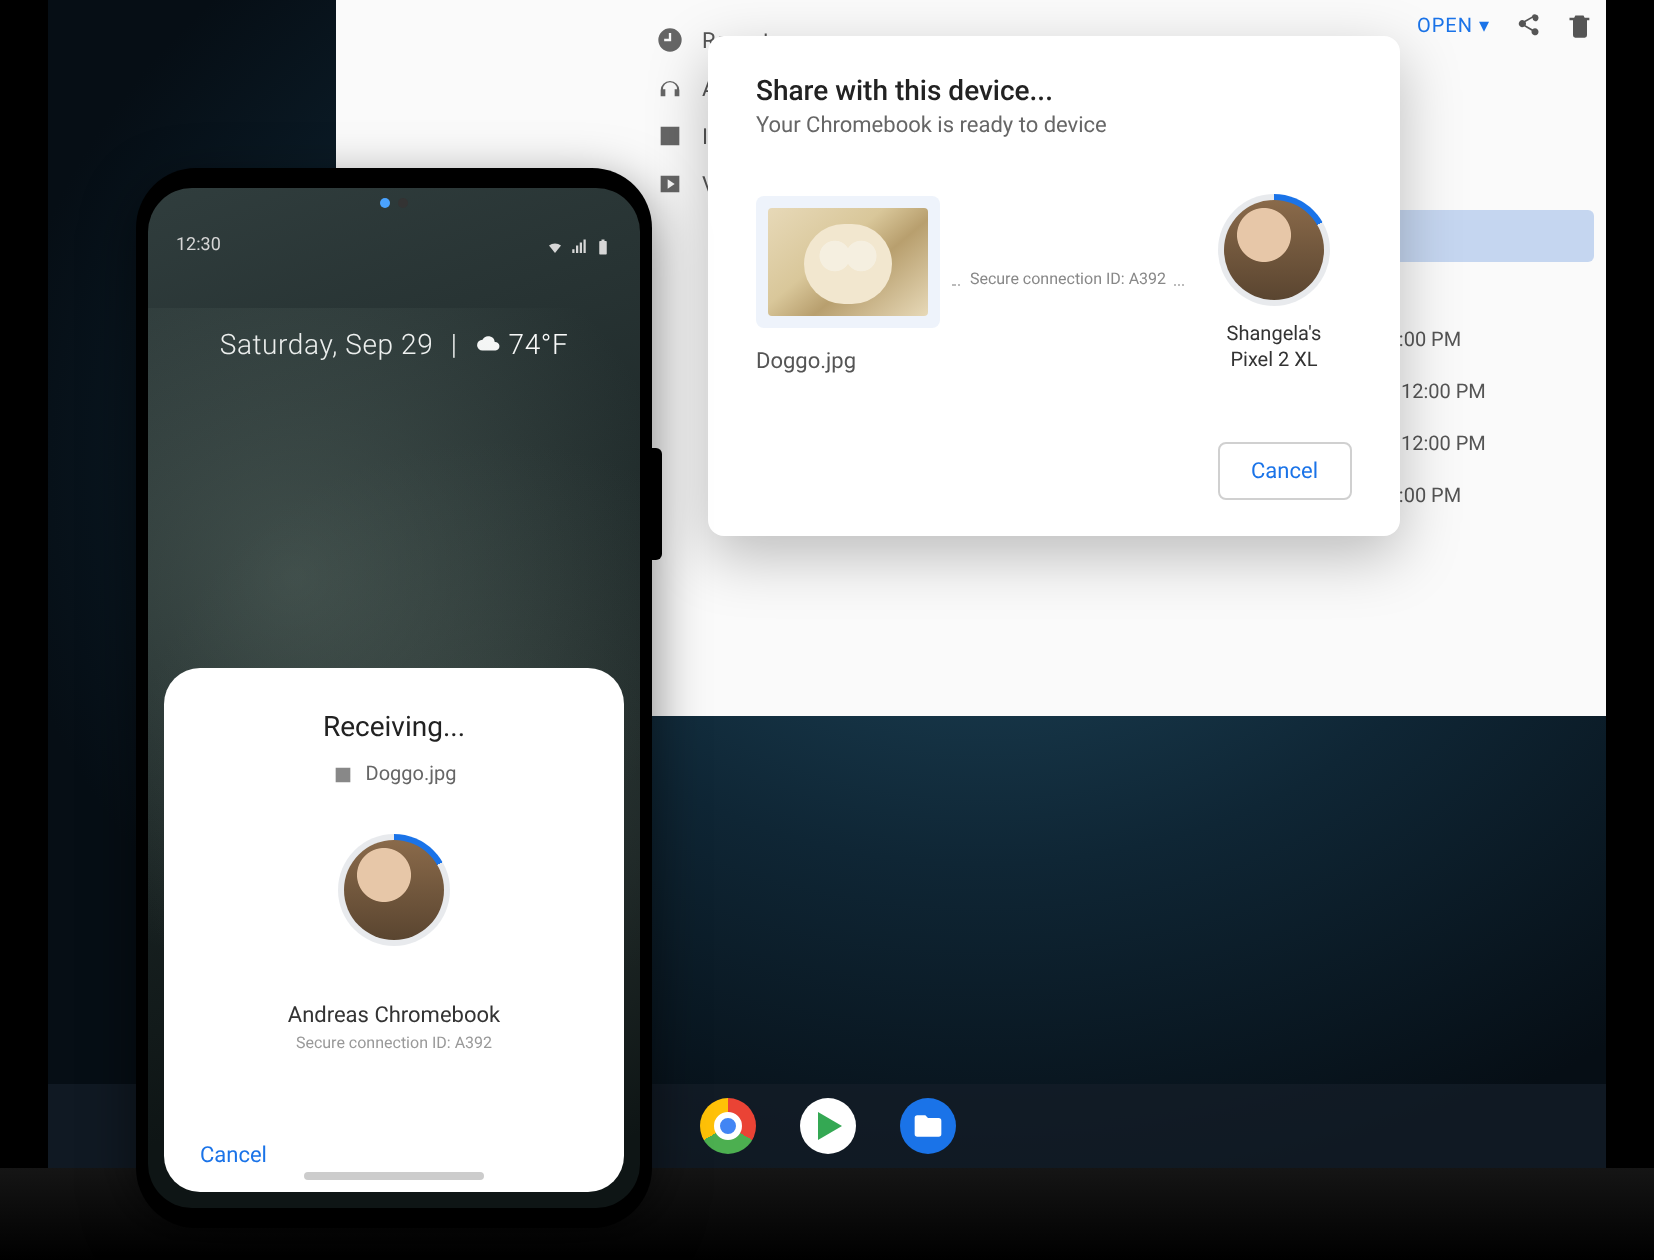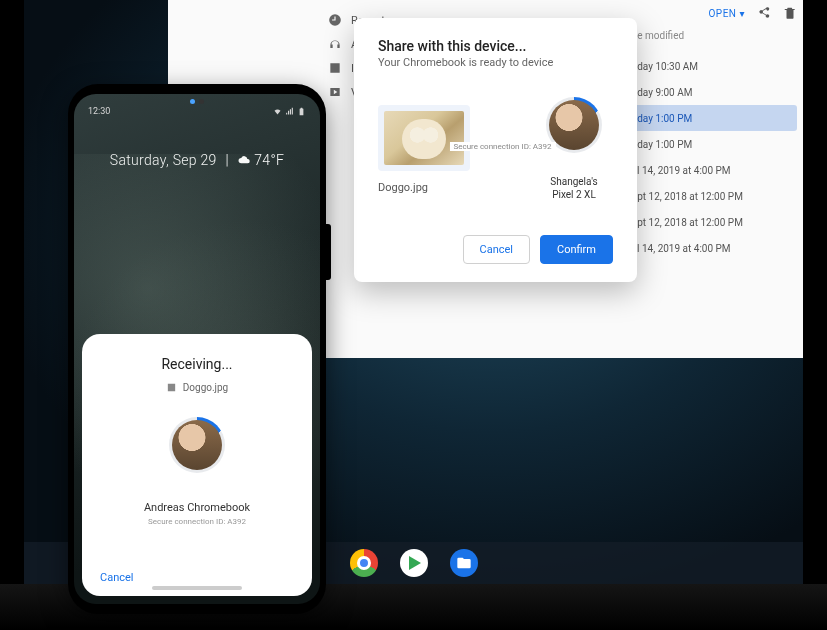--- a/index.html
+++ b/index.html
@@ -27,48 +27,48 @@
   .dock{position:absolute;bottom:0;left:0;right:0;height:42px;background:rgba(20,30,40,.75);display:flex;align-items:center;justify-content:center;gap:22px}
   .dock .d-icon{width:28px;height:28px;border-radius:50%;}
   .d-chrome{background:conic-gradient(#ea4335 0 120deg,#4caf50 120deg 240deg,#ffc107 240deg 360deg);position:relative}
   .d-chrome::after{content:"";position:absolute;inset:7px;border-radius:50%;background:#4285f4;border:3px solid #fff}
   .d-play{background:#fff;display:flex;align-items:center;justify-content:center}
   .d-play::after{content:"";width:0;height:0;border-left:12px solid #34a853;border-top:7px solid transparent;border-bottom:7px solid transparent;margin-left:3px}
   .d-files{background:#1a73e8;display:flex;align-items:center;justify-content:center}
   .d-files svg{width:16px;height:16px;fill:#fff}
 
   
-  .dialog{position:absolute;left:354px;top:18px;width:283px;background:#fff;border-radius:8px;box-shadow:0 10px 30px rgba(0,0,0,.25);padding:20px 24px 18px}
+  .dialog{position:absolute;left:354px;top:18px;width:346px;background:#fff;border-radius:8px;box-shadow:0 10px 30px rgba(0,0,0,.25);padding:20px 24px 18px}
   .dialog h3{font-size:14px;font-weight:500;color:#222}
   .dialog .sub{font-size:11px;color:#666;margin-top:2px}
   .share-row{margin-top:28px;display:flex;align-items:center;gap:6px;position:relative}
   .thumb{width:92px;background:#eef3fb;border-radius:4px;padding:6px;}
   .thumb .img{width:80px;height:54px;border-radius:2px;background:linear-gradient(140deg,#e7d9b8,#d9c79a 40%,#b89f6e 60%,#e7d9b8);position:relative;overflow:hidden}
   .thumb .img::after{content:"";position:absolute;left:18px;top:8px;width:44px;height:40px;border-radius:20px;background:radial-gradient(circle at 35% 40%,#f5efe0 20%,transparent 21%),radial-gradient(circle at 65% 40%,#f5efe0 20%,transparent 21%),#f2e7cf}
   .dots{flex:1;border-top:1px dotted #bbb;position:relative}
   .dots span{position:absolute;left:50%;top:-8px;transform:translateX(-50%);font-size:8px;color:#888;background:#fff;white-space:nowrap;padding:0 4px}
   .receiver{display:flex;flex-direction:column;align-items:center;width:78px}
   .avatar-ring{width:56px;height:56px;border-radius:50%;
     background:conic-gradient(#1a73e8 0 60deg,#e8eaed 60deg 360deg);display:flex;align-items:center;justify-content:center}
   .avatar{width:50px;height:50px;border-radius:50%;
     background:radial-gradient(circle at 40% 35%,#e7c7a8 30%,transparent 31%),linear-gradient(#8a6a4a,#5a4530);}
-  .receiver-name{font-size:10px;text-align:center;color:#333;margin-top:22px;line-height:13px}
+  .receiver-name{font-size:10px;text-align:center;color:#333;margin-top:8px;line-height:13px}
   .filename{font-size:11px;color:#555;margin-top:10px}
   .dialog-btns{margin-top:34px;display:flex;justify-content:flex-end;gap:10px}
   .btn{font-size:11px;padding:7px 16px;border-radius:4px;border:1px solid #d0d0d0;background:#fff;color:#1a73e8;cursor:pointer}
   .btn.primary{background:#1a73e8;border-color:#1a73e8;color:#fff}
 
   
   .phone{position:absolute;left:68px;top:84px;width:258px;height:530px;background:#000;border-radius:30px;padding:10px 6px;box-shadow:0 8px 26px rgba(0,0,0,.5)}
   .phone::before{content:"";position:absolute;right:-5px;top:140px;width:5px;height:56px;background:#000;border-radius:0 3px 3px 0}
   .phone-screen{width:100%;height:100%;border-radius:22px;background:linear-gradient(160deg,#303d3d,#1f2a2a 40%,#0e1515 80%);overflow:hidden;position:relative}
   .notch{position:absolute;top:3px;left:50%;transform:translateX(-50%);width:40px;height:8px;display:flex;gap:4px;align-items:center;justify-content:center}
   .notch span{width:5px;height:5px;background:#4aa3ff;border-radius:50%}
   .notch span:last-child{background:#333}
-  .status-bar{display:flex;justify-content:space-between;align-items:center;padding:12px 14px 0;font-size:9px;color:#d6d6d6;position:relative;z-index:2}
+  .status-bar{display:flex;justify-content:space-between;align-items:center;padding:24px 14px 0;font-size:9px;color:#d6d6d6;position:relative;z-index:2}
   .status-icons{display:flex;gap:3px;align-items:center}
   .status-icons svg{width:9px;height:9px;fill:#d6d6d6}
   .lock-clock{margin-top:34px;text-align:center;color:#fff}
   .date-weather{font-size:14px;font-weight:300;letter-spacing:.3px}
   .date-weather .sep{margin:0 5px}
   .wallpaper-smudge{position:absolute;inset:60px 0 0 0;background:radial-gradient(circle at 30% 30%,rgba(120,140,130,.35),transparent 55%),radial-gradient(circle at 70% 55%,rgba(80,95,90,.4),transparent 60%)}
 
   
   .sheet{position:absolute;left:8px;right:8px;bottom:8px;top:240px;background:#fff;border-radius:18px;padding:22px 30px 12px;text-align:center}
   .sheet h4{font-size:14px;font-weight:400;color:#222}
@@ -170,21 +170,20 @@
     <div class="receiver">
       <div class="avatar-ring">
           <div class="avatar"></div>
         </div>
       <div class="receiver-name" style="white-space:pre-line">Shangela's
 Pixel 2 XL</div>
     </div>
   </div>
   <div class="dialog-btns">
     <button class="btn">Cancel</button>
-    <button class="btn primary">Confirm</button>
   </div>
 </div>
 
 <div class="phone">
   <div class="phone-screen">
     <div class="notch">
         <span></span>
         <span></span>
       </div>
     <div class="wallpaper-smudge"></div>

